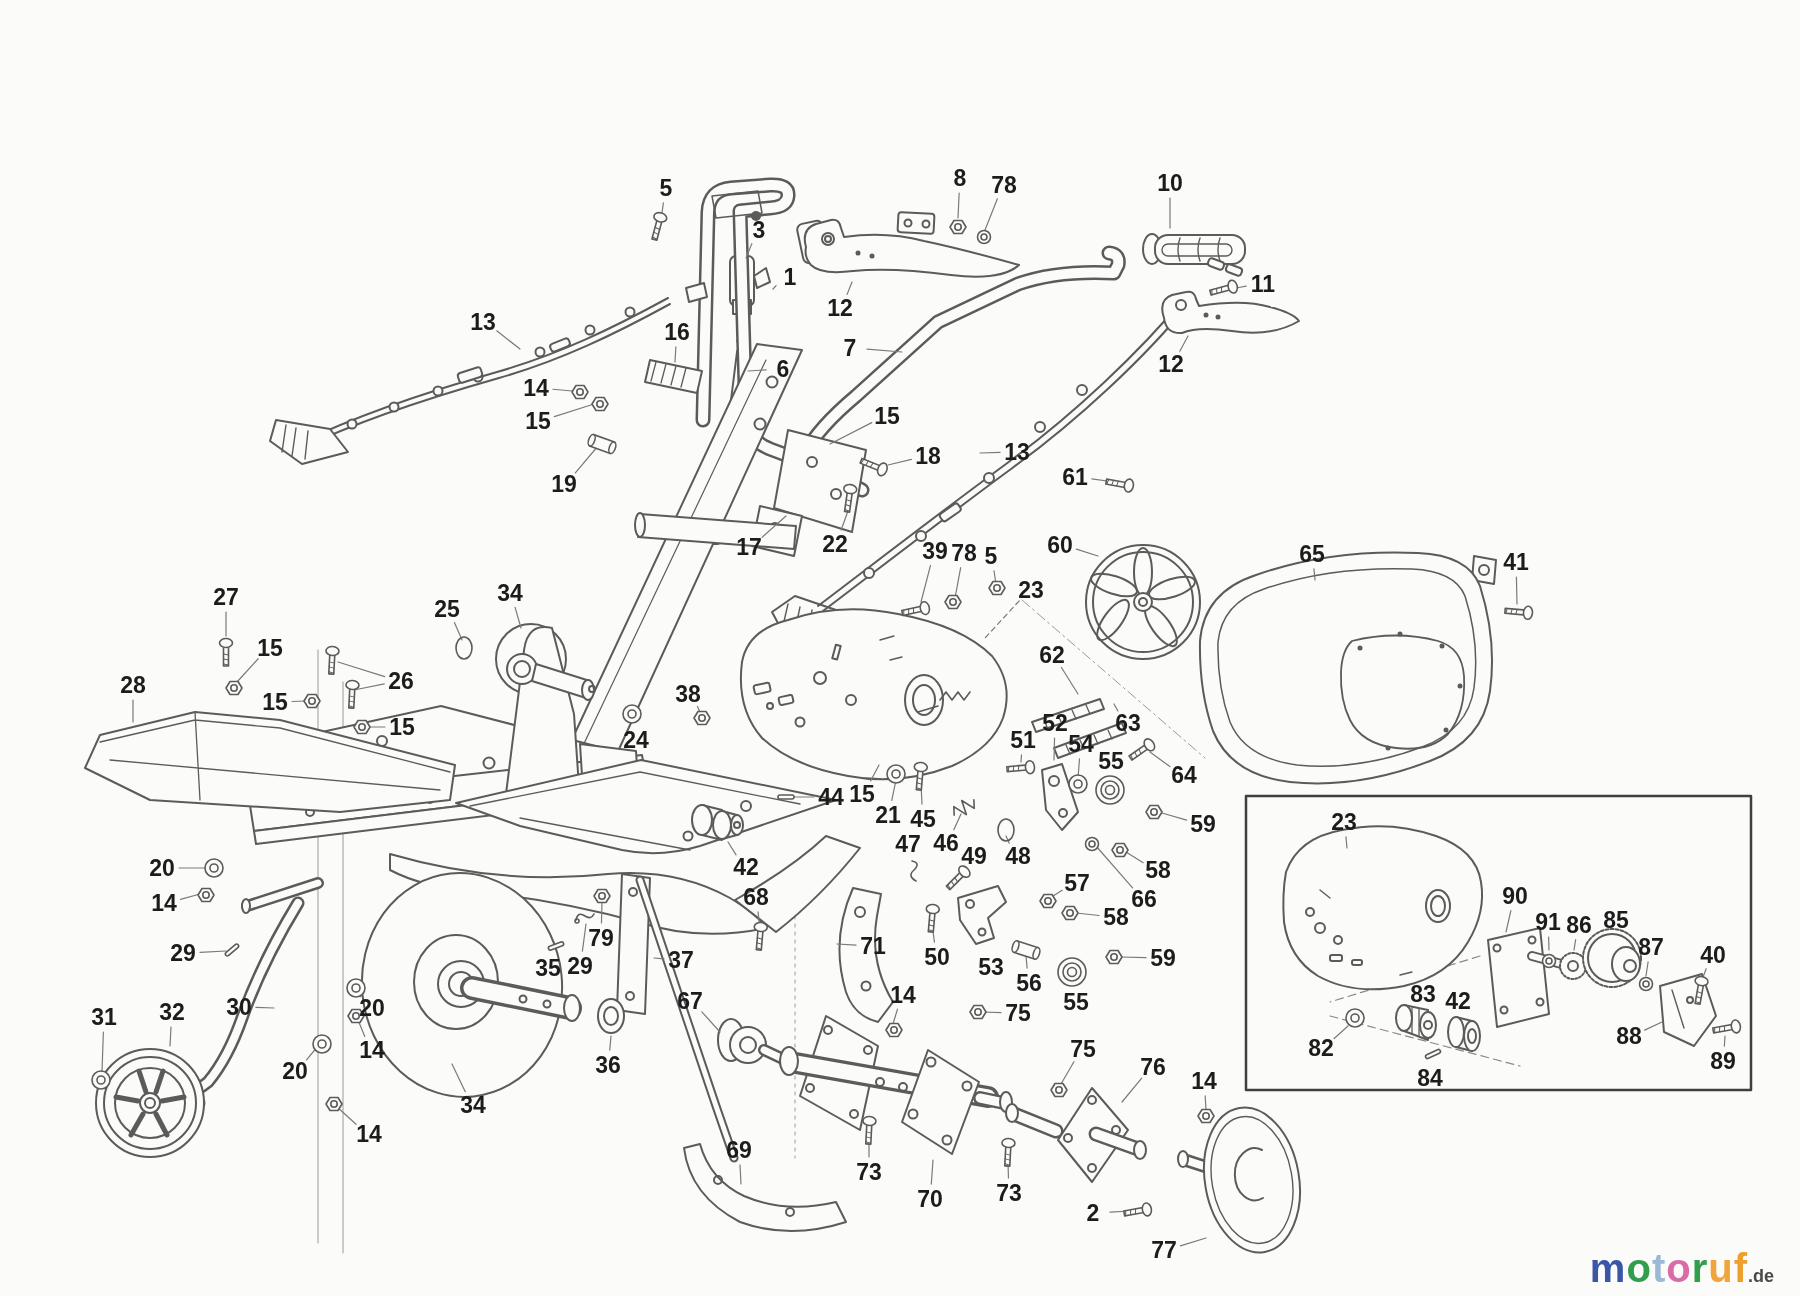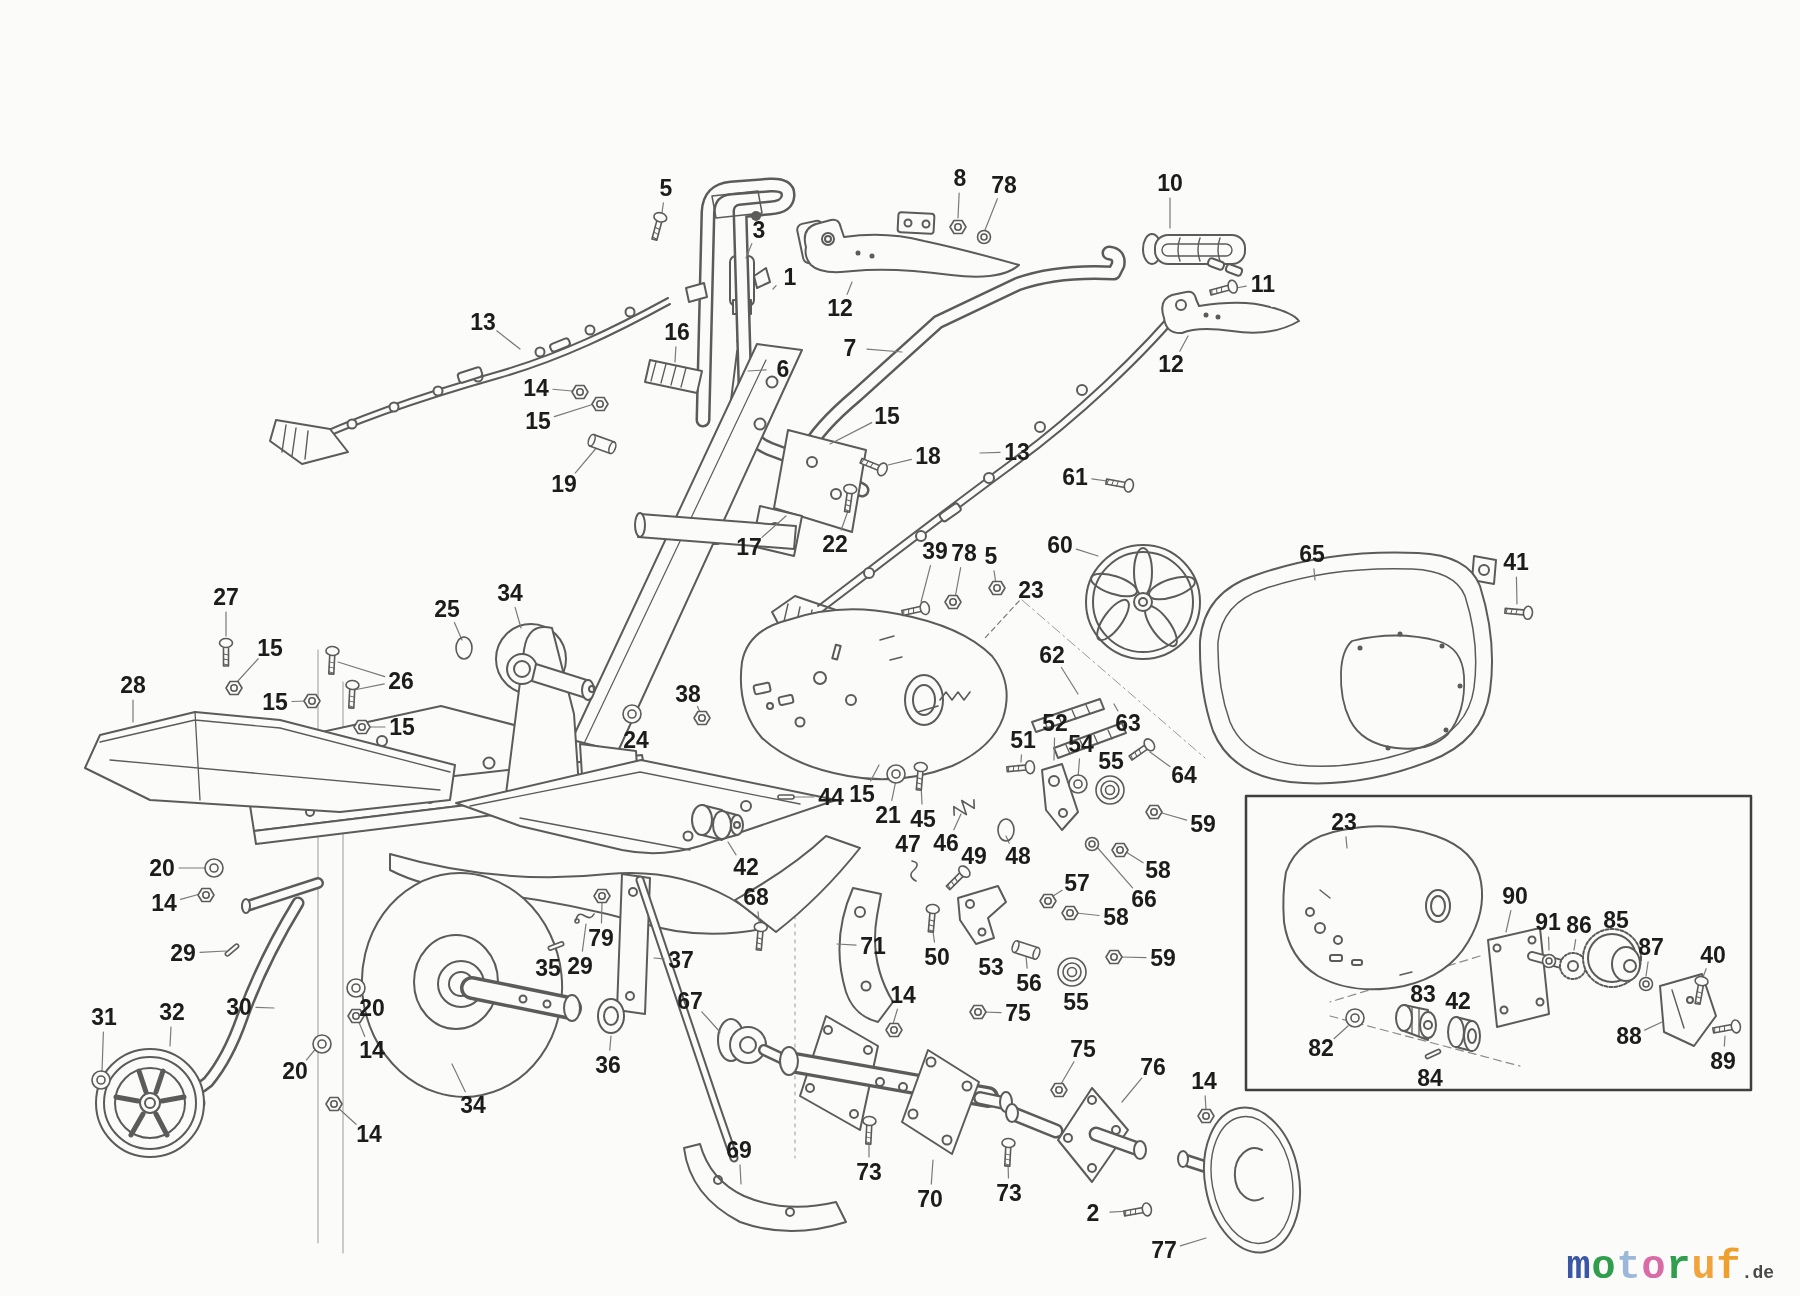--- a/index.html
+++ b/index.html
@@ -1,20 +1,20 @@
 <!DOCTYPE html>
 <html style="--bg: #fbfbf9; --lab: #1c1c1c;"><head>
 <meta charset="utf-8">
 <style>
   html,body{margin:0;padding:0;background:#e8e8e8;}
   #stage{position:relative;width:1800px;height:1296px;background:var(--bg,#fbfbf9);overflow:hidden;
          font-family:"Liberation Sans",sans-serif;}
   #art{position:absolute;left:0;top:0;}
   .lbl{font-family:"Liberation Sans",sans-serif;font-weight:bold;font-size:23px;fill:var(--lab,#1c1c1c);}
-  #logo{position:absolute;right:26px;bottom:8px;font-family:Liberation Mono, monospace;
+  #logo{position:absolute;right:26px;bottom:8px;font-family:Liberation Sans, sans-serif;
         font-weight:bold;font-size:40px;letter-spacing:1px;line-height:1;}
   #logo .suf{font-size:18px;font-weight:bold;letter-spacing:0;}
 </style>
 </head>
 <body>
 
 <div id="stage">
 <svg id="art" width="1800" height="1296" viewBox="0 0 1800 1296">
 
   <g stroke="#5b5b5b" fill="none" stroke-width="2" stroke-linejoin="round" stroke-linecap="round">

